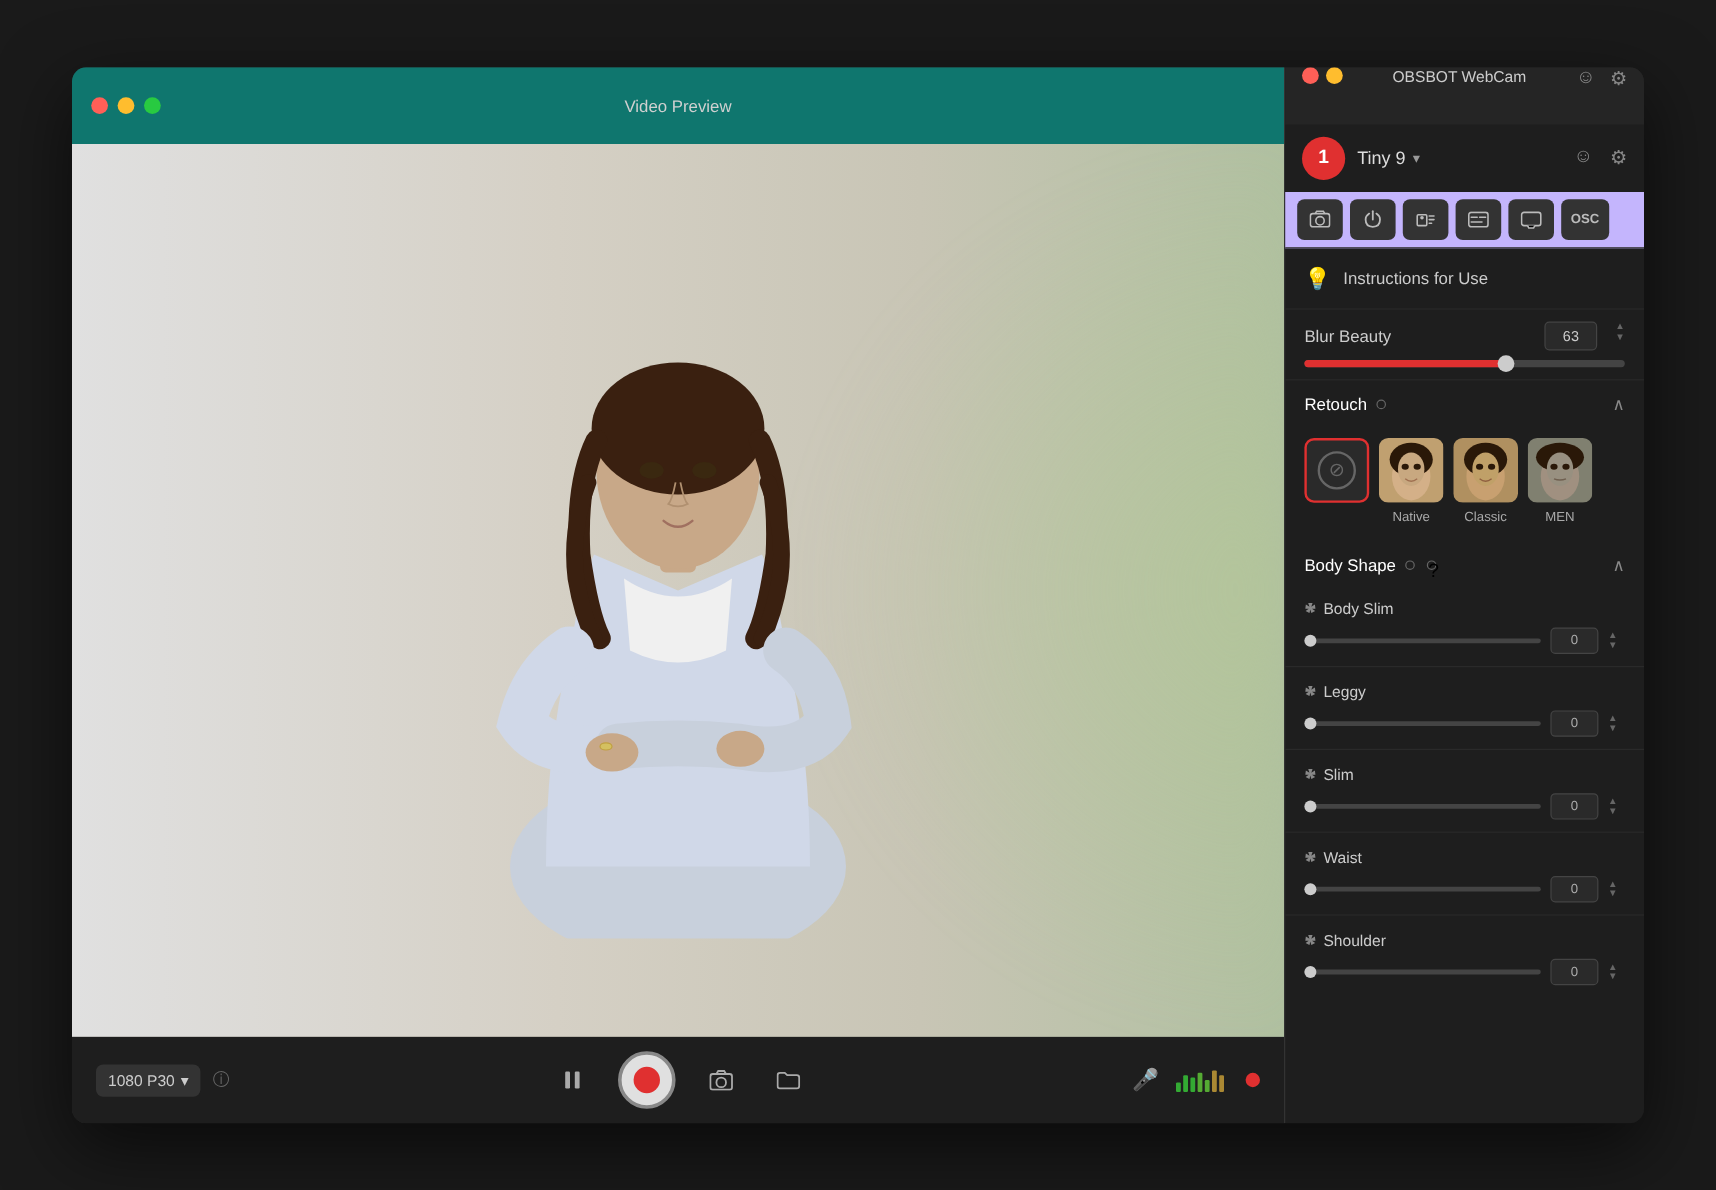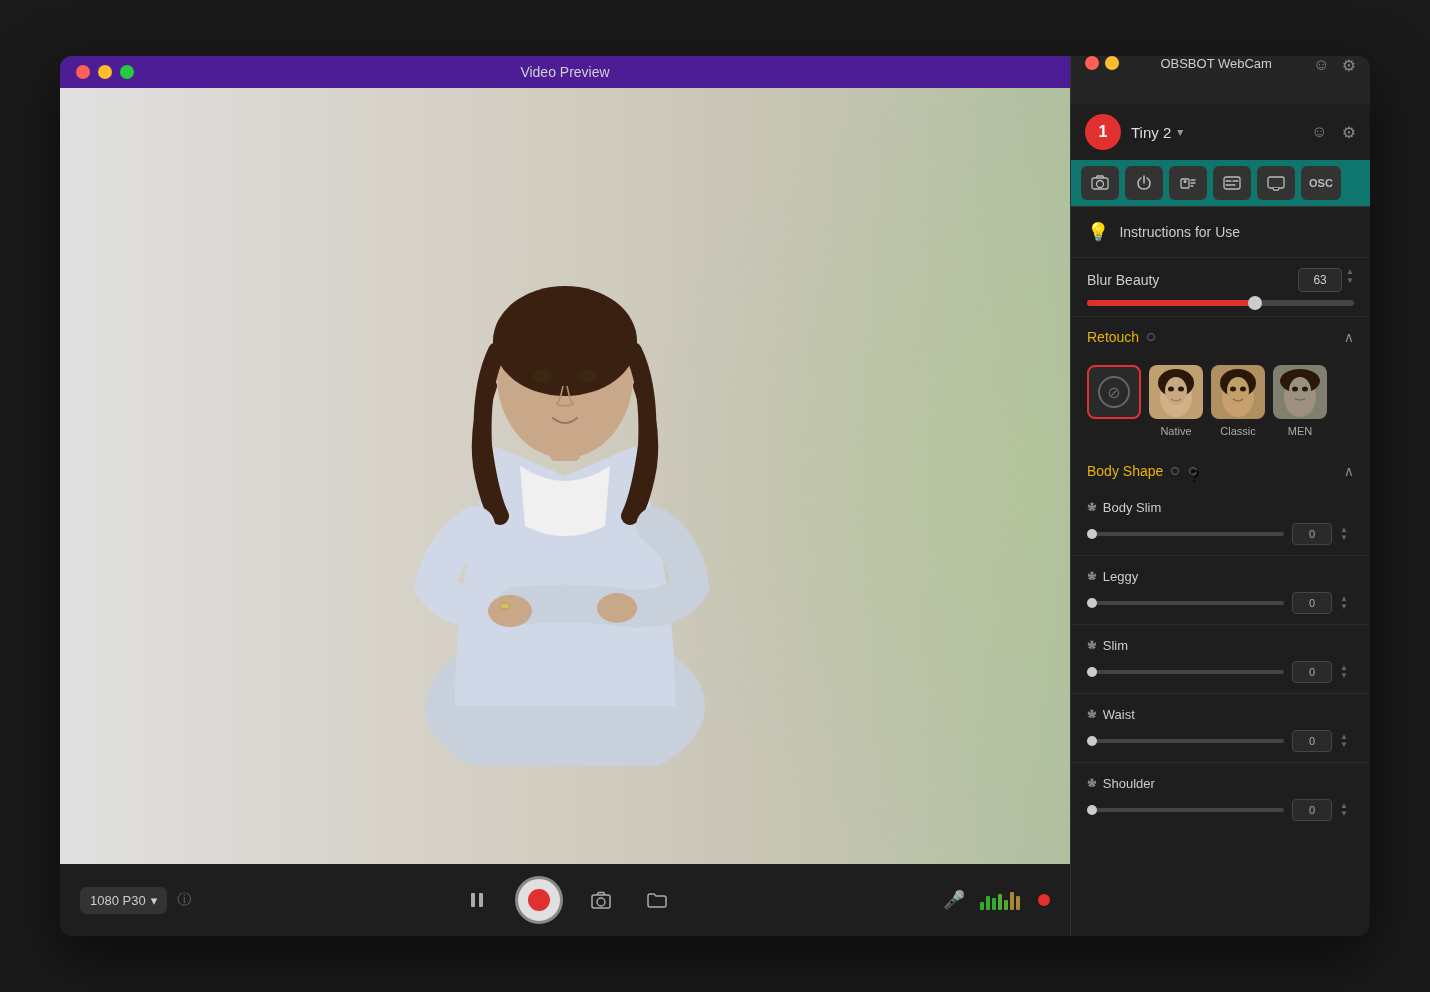--- a/index.html
+++ b/index.html
@@ -25,22 +25,22 @@
 
     
     .video-panel {
       flex: 1;
       background: #2a2a2a;
       display: flex;
       flex-direction: column;
     }
 
     .video-titlebar {
-      background: #4c1d95;
-      height: 32px;
+      background: #0f766e;
+      height: 64px;
       display: flex;
       align-items: center;
       justify-content: center;
       position: relative;
       flex-shrink: 0;
       text-align: right;
     }
 
     .traffic-lights {
       position: absolute;
@@ -285,21 +285,21 @@
       display: flex;
       gap: 14px;
     }
 
     
     .toolbar-row {
       padding: 6px 10px;
       display: flex;
       align-items: center;
       gap: 6px;
-      background: #0f766e;
+      background: #c4b5fd;
       border-bottom: 1px solid #333;
       flex-shrink: 0;
     }
 
     .toolbar-btn {
       background: #333;
       border: none;
       color: #bbb;
       font-size: 16px;
       width: 38px;
@@ -490,21 +490,21 @@
       cursor: pointer;
     }
 
     .collapse-label-group {
       display: flex;
       align-items: center;
       gap: 8px;
     }
 
     .collapse-label {
-      color: #eab308;
+      color: #ffffff;
       font-size: 14px;
       font-weight: 500;
     }
 
     .collapse-status {
       width: 8px;
       height: 8px;
       border-radius: 50%;
       border: 1px solid #666;
     }
@@ -761,21 +761,21 @@
       <span class="right-title">OBSBOT WebCam</span>
       <div class="right-title-icons">
         <span class="title-icon">☺</span>
         <span class="title-icon">⚙</span>
       </div>
     </div>
 
     <div class="device-row">
       <div class="device-badge">1</div>
       <div class="device-name">
-        <span>Tiny 2</span>
+        <span>Tiny 9</span>
         <span class="chevron">▾</span>
       </div>
       <div class="device-icons">
         <span class="title-icon">☺</span>
         <span class="title-icon">⚙</span>
       </div>
     </div>
 
     <div class="toolbar-row">
       <button class="toolbar-btn">
@@ -818,21 +818,21 @@
 
       <div class="instructions-row">
         <span class="bulb-icon">💡</span>
         <span class="instructions-text">Instructions for Use</span>
       </div>
 
 
       <div class="slider-row">
         <div class="slider-label-row">
           <span class="slider-label">Blur Beauty</span>
-          <div style="display:flex;gap:4px;">
+          <div style="display:flex;gap:15px;">
             <div class="slider-value-box">63</div>
             <div style="display:flex;flex-direction:column;gap:1px;">
               <span style="color:#666;font-size:8px;cursor:pointer;line-height:1;">▲</span>
               <span style="color:#666;font-size:8px;cursor:pointer;line-height:1;">▼</span>
             </div>
           </div>
         </div>
         <div class="slider-container">
           <div class="slider-fill" style="width: 63%;"></div>
           <div class="slider-thumb" style="left: calc(63% - 7px);"></div>

